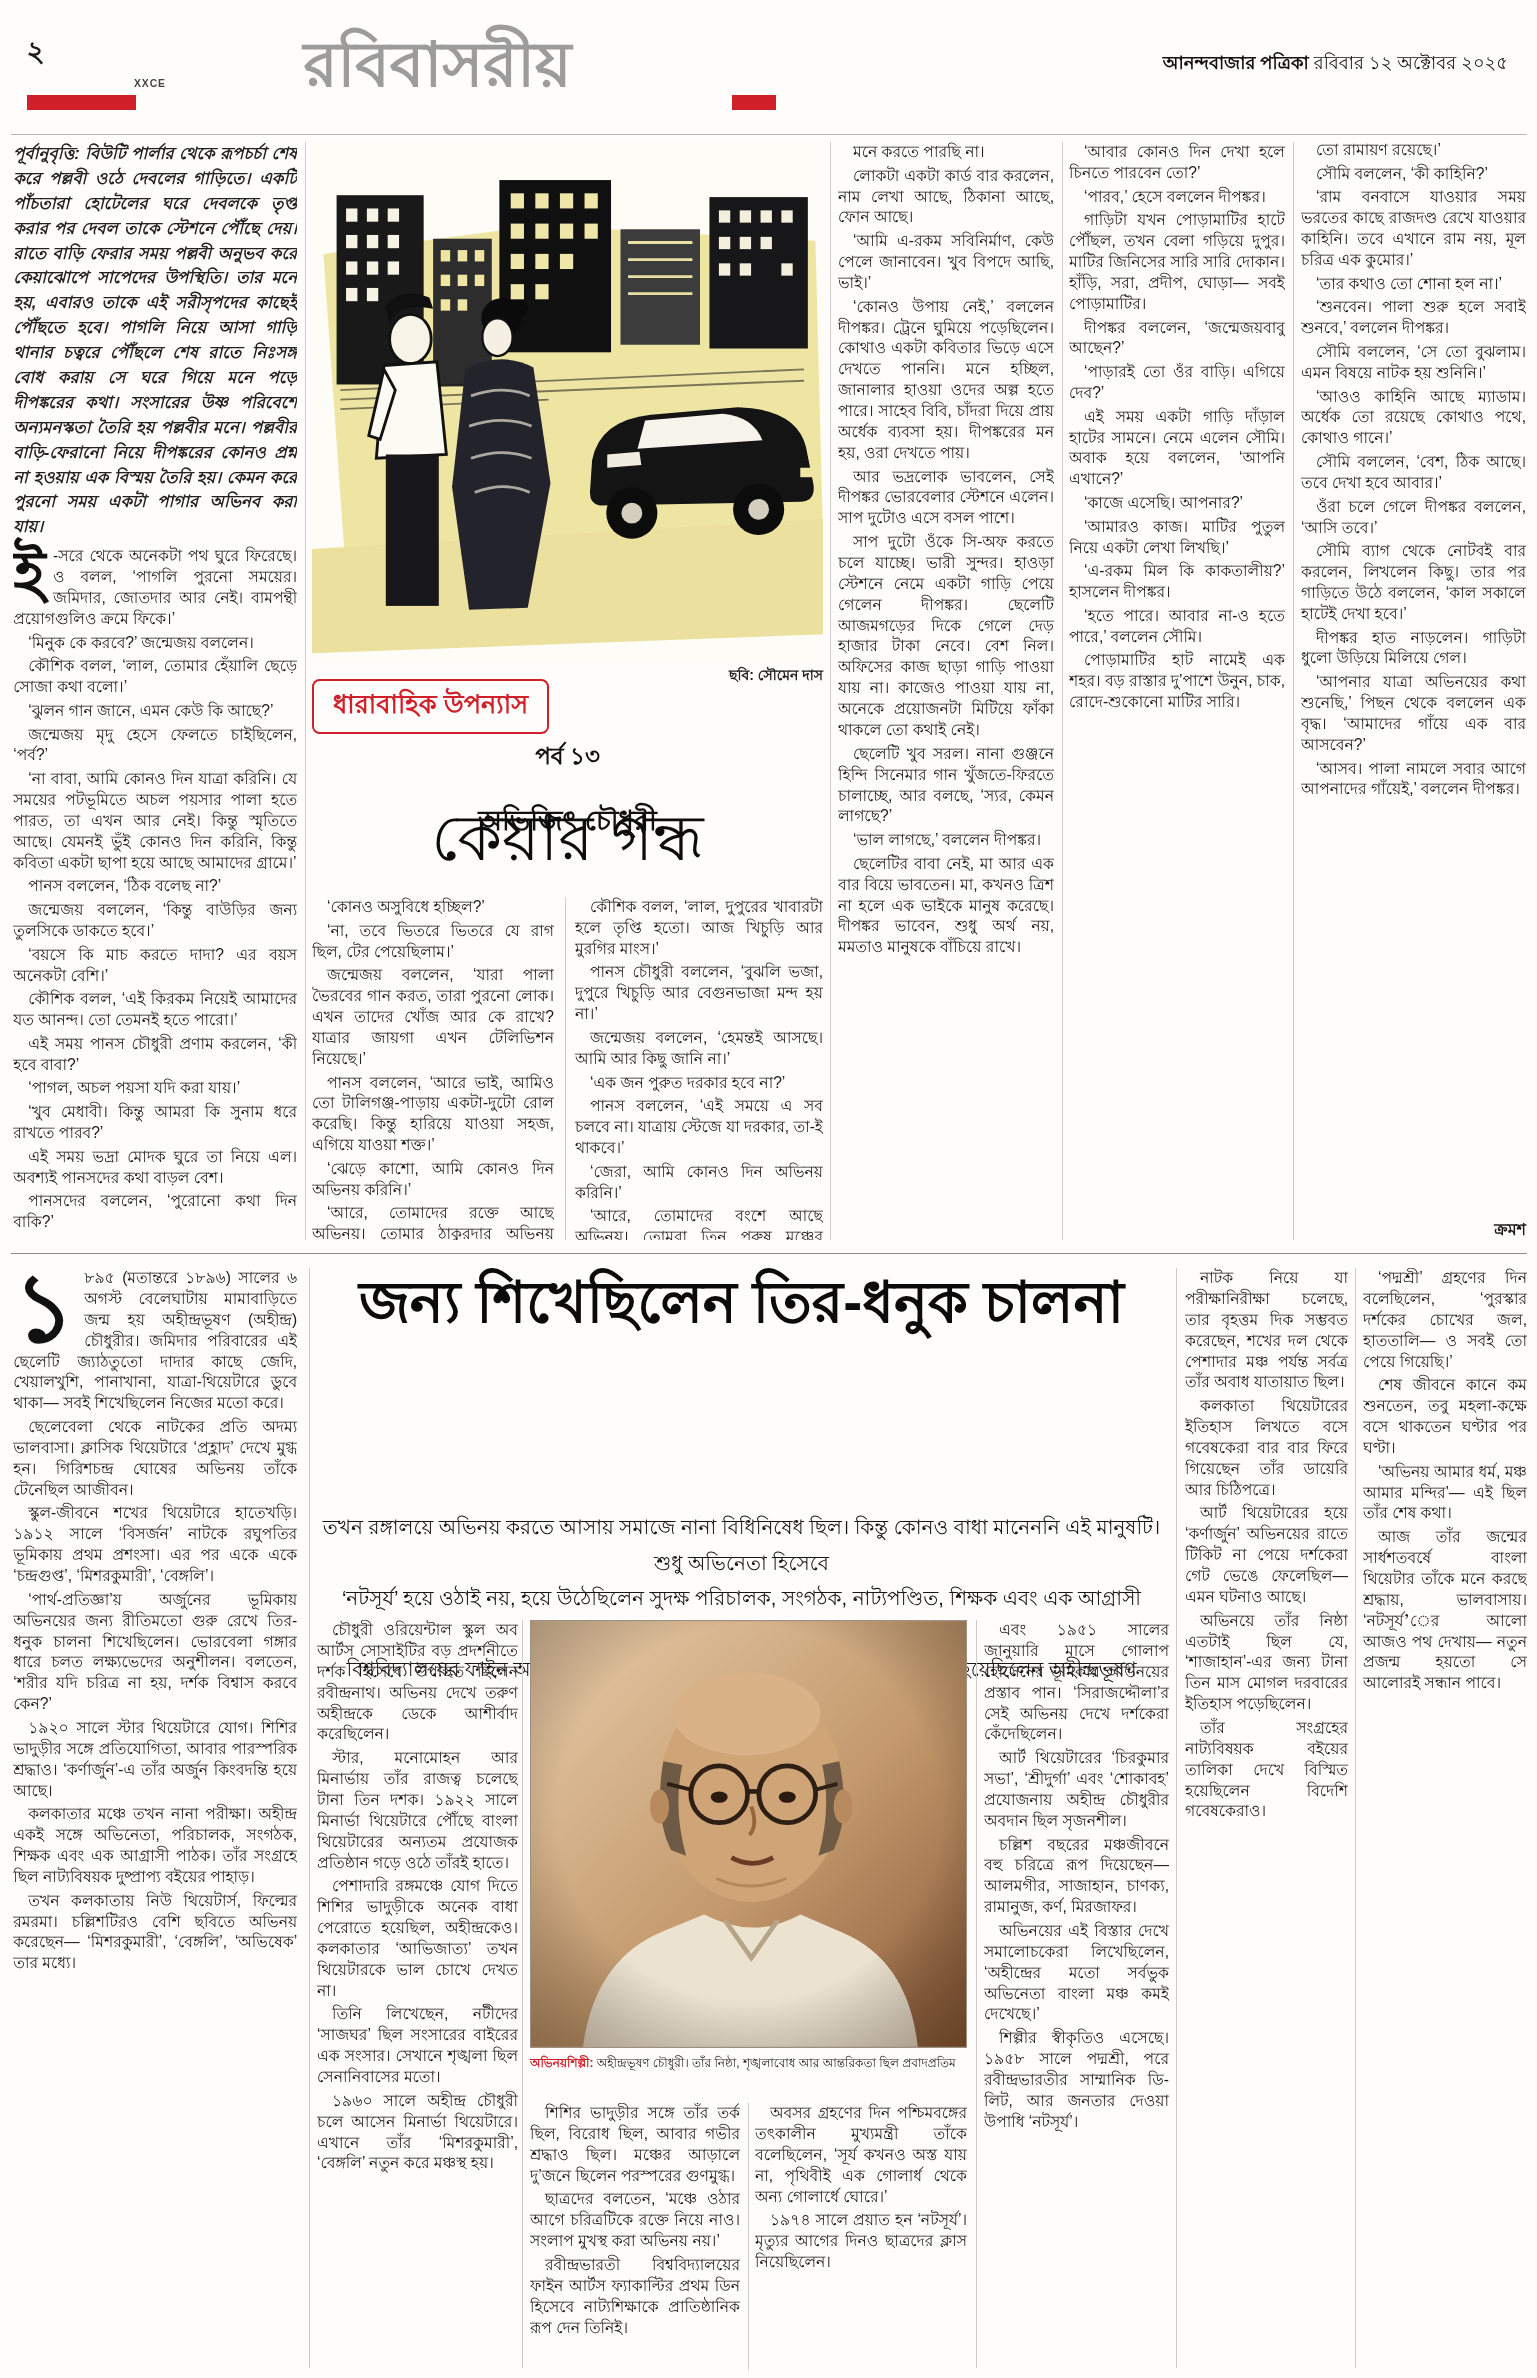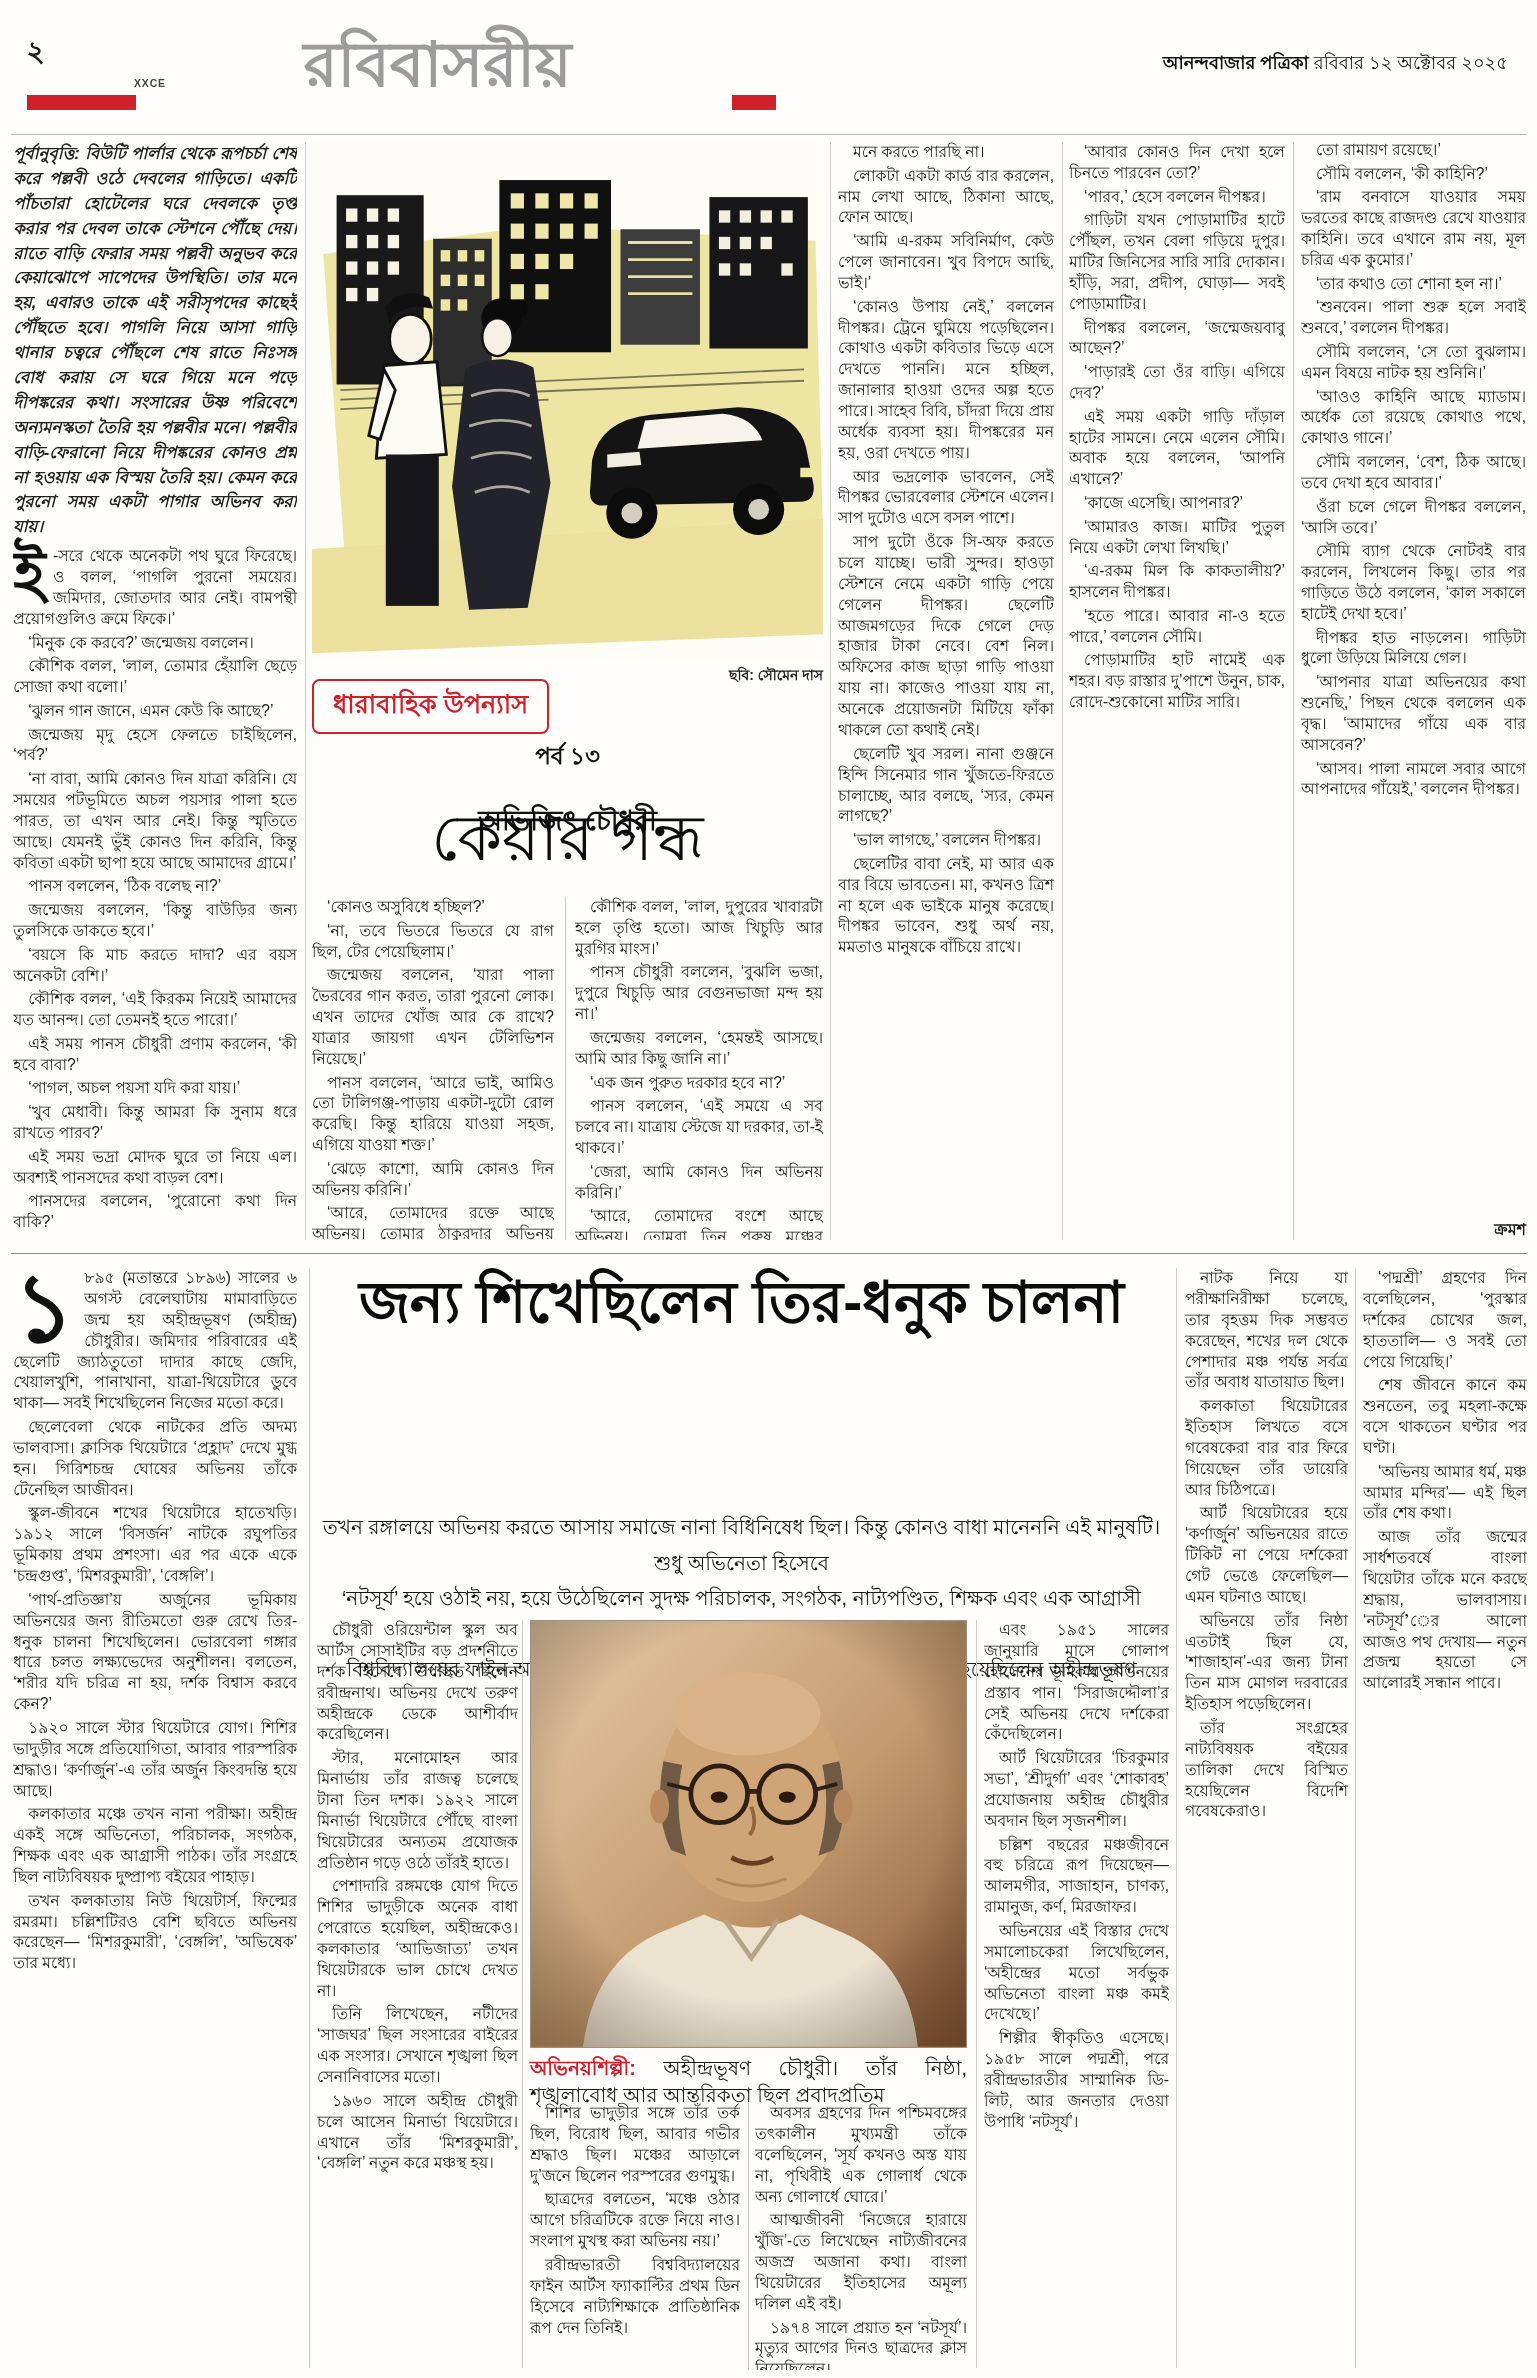--- a/index.html
+++ b/index.html
@@ -34,21 +34,21 @@
   .kicker-box{display:inline-block;border:2.8px solid #d0202a;border-radius:7.6px;color:#d0202a;font-weight:bold;font-size:25.6px;padding:3.8px 19px;}
   #novel-part{left:312px;top:738px;width:511px;text-align:center;font-size:23px;font-weight:bold;color:#111;}
   #novel-author{left:312px;top:772px;width:511px;text-align:center;font-size:27.4px;font-weight:bold;color:#111;margin-top:28px;}
   #novel-title{left:312px;top:806px;width:511px;text-align:center;font-size:64px;font-weight:normal;color:#0c0c0c;line-height:1.0;}
   #novel-continued{left:1301px;top:1217px;width:225px;text-align:right;font-weight:bold;font-size:16px;}
   
   #feature-headline{left:317px;top:1266px;width:849px;text-align:center;font-size:57px;line-height:1.28;font-weight:bold;color:#0b0b0b;}
   #feature-standfirst{left:317px;top:1510px;width:849px;text-align:center;font-size:20px;line-height:1.78;color:#161616;}
   #feature-standfirst .byline{font-weight:bold;}
   #portrait-wrap{left:530px;top:1620px;width:437px;height:428px;border:0.9px solid #9a9186;box-sizing:border-box;background:#c49a6e;}
-  #portrait-caption{left:530px;top:2055px;width:437px;font-size:20px;line-height:1.35;color:#1a1a1a;text-align:justify;}
+  #portrait-caption{left:530px;top:2055px;width:437px;font-size:12px;line-height:1.35;color:#1a1a1a;text-align:justify;}
   #portrait-caption .cap-label{color:#d0202a;font-weight:bold;}
   svg{display:block;}
 </style>
 </head>
 <body>
 
 <div id="paper">
 
   <div class="abs" id="page-number">২</div>
   <div class="abs" id="edition-mark">XXCE</div>
@@ -346,21 +346,20 @@
   <div class="col" style="left:530px;top:2103px;width:210px;height:267px;">
     <div>
         <p>শিশির ভাদুড়ীর সঙ্গে তাঁর তর্ক ছিল, বিরোধ ছিল, আবার গভীর শ্রদ্ধাও ছিল। মঞ্চের আড়ালে দু’জনে ছিলেন পরস্পরের গুণমুগ্ধ।</p>
         <p>ছাত্রদের বলতেন, ‘মঞ্চে ওঠার আগে চরিত্রটিকে রক্তে নিয়ে নাও। সংলাপ মুখস্থ করা অভিনয় নয়।’</p>
         <p>রবীন্দ্রভারতী বিশ্ববিদ্যালয়ের ফাইন আর্টস ফ্যাকাল্টির প্রথম ডিন হিসেবে নাট্যশিক্ষাকে প্রাতিষ্ঠানিক রূপ দেন তিনিই।</p>
       </div>
   </div>
   <div class="col" style="left:755px;top:2103px;width:212px;height:267px;">
     <div>
         <p>অবসর গ্রহণের দিন পশ্চিমবঙ্গের তৎকালীন মুখ্যমন্ত্রী তাঁকে বলেছিলেন, ‘সূর্য কখনও অস্ত যায় না, পৃথিবীই এক গোলার্ধ থেকে অন্য গোলার্ধে ঘোরে।’</p>
-        <p>আত্মজীবনী ‘নিজেরে হারায়ে খুঁজি’-তে লিখেছেন নাট্যজীবনের অজস্র অজানা কথা। বাংলা থিয়েটারের ইতিহাসের অমূল্য দলিল এই বই।</p>
         <p>১৯৭৪ সালে প্রয়াত হন ‘নটসূর্য’। মৃত্যুর আগের দিনও ছাত্রদের ক্লাস নিয়েছিলেন।</p>
       </div>
   </div>
   <div class="col" style="left:1185px;top:1268px;width:163px;height:1100px;">
     <div>
         <p>নাটক নিয়ে যা পরীক্ষানিরীক্ষা চলেছে, তার বৃহত্তম দিক সম্ভবত করেছেন, শখের দল থেকে পেশাদার মঞ্চ পর্যন্ত সর্বত্র তাঁর অবাধ যাতায়াত ছিল।</p>
         <p>কলকাতা থিয়েটারের ইতিহাস লিখতে বসে গবেষকেরা বার বার ফিরে গিয়েছেন তাঁর ডায়েরি আর চিঠিপত্রে।</p>
         <p>আর্ট থিয়েটারের হয়ে ‘কর্ণার্জুন’ অভিনয়ের রাতে টিকিট না পেয়ে দর্শকেরা গেট ভেঙে ফেলেছিল— এমন ঘটনাও আছে।</p>
         <p>অভিনয়ে তাঁর নিষ্ঠা এতটাই ছিল যে, ‘শাজাহান’-এর জন্য টানা তিন মাস মোগল দরবারের ইতিহাস পড়েছিলেন।</p>
         <p>তাঁর সংগ্রহের নাট্যবিষয়ক বইয়ের তালিকা দেখে বিস্মিত হয়েছিলেন বিদেশি গবেষকেরাও।</p>

